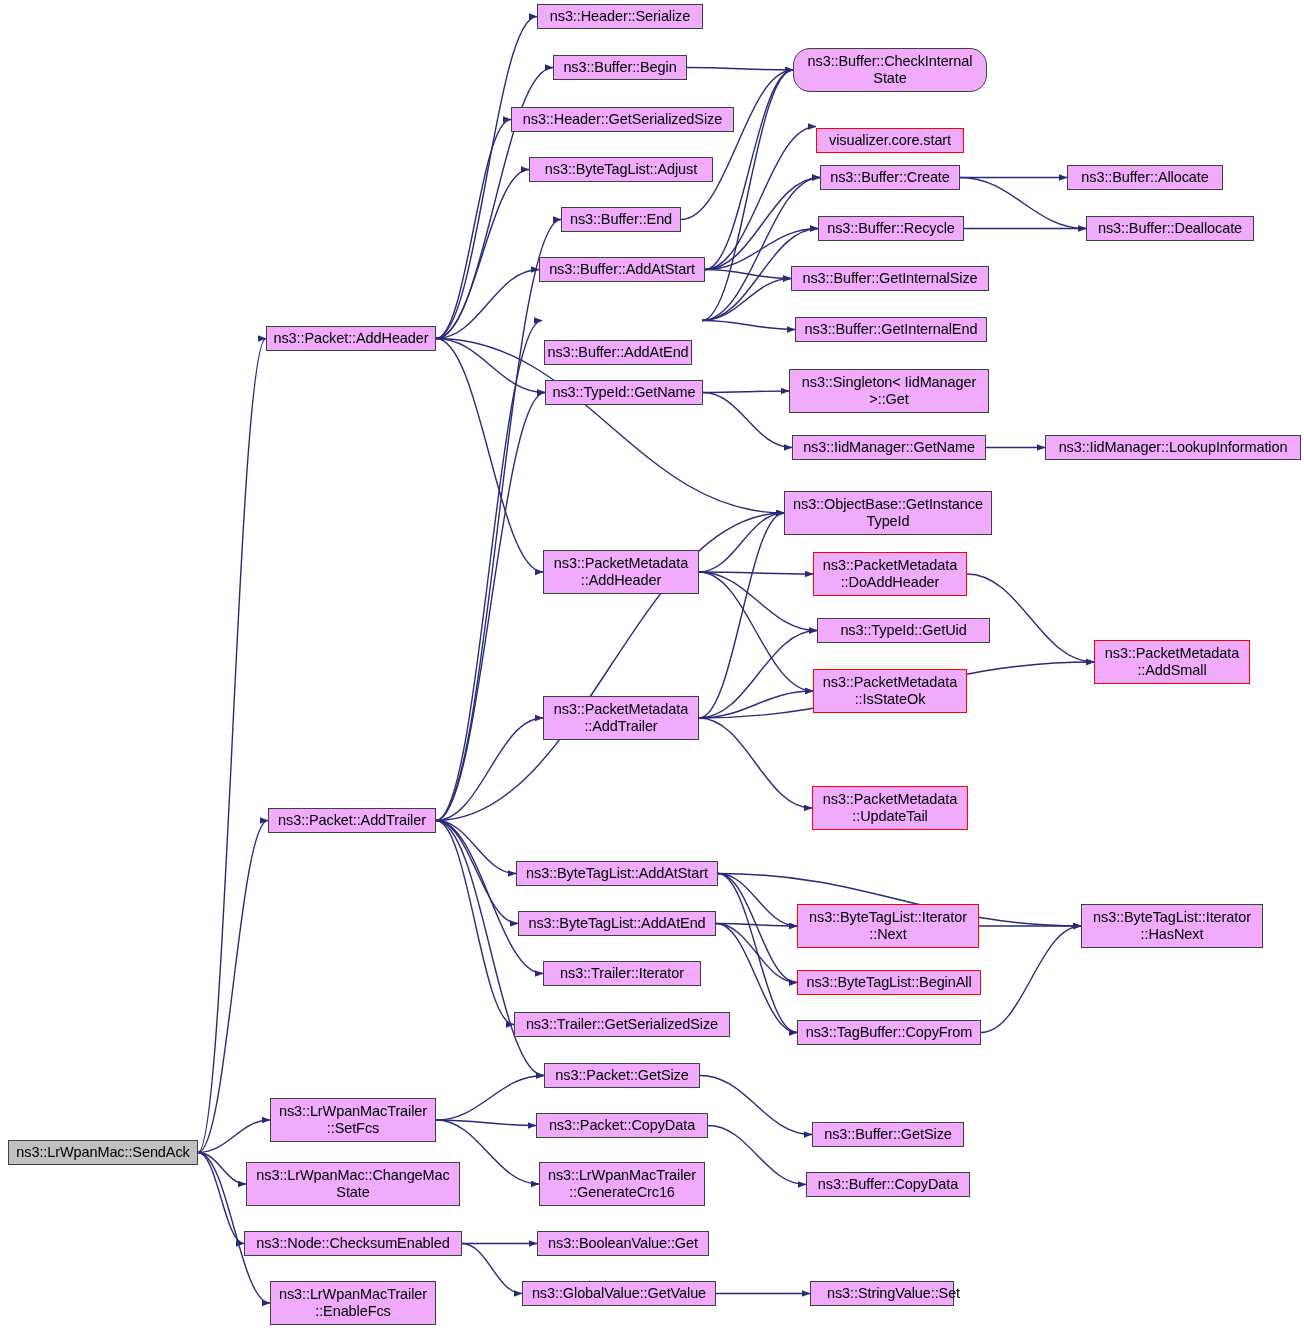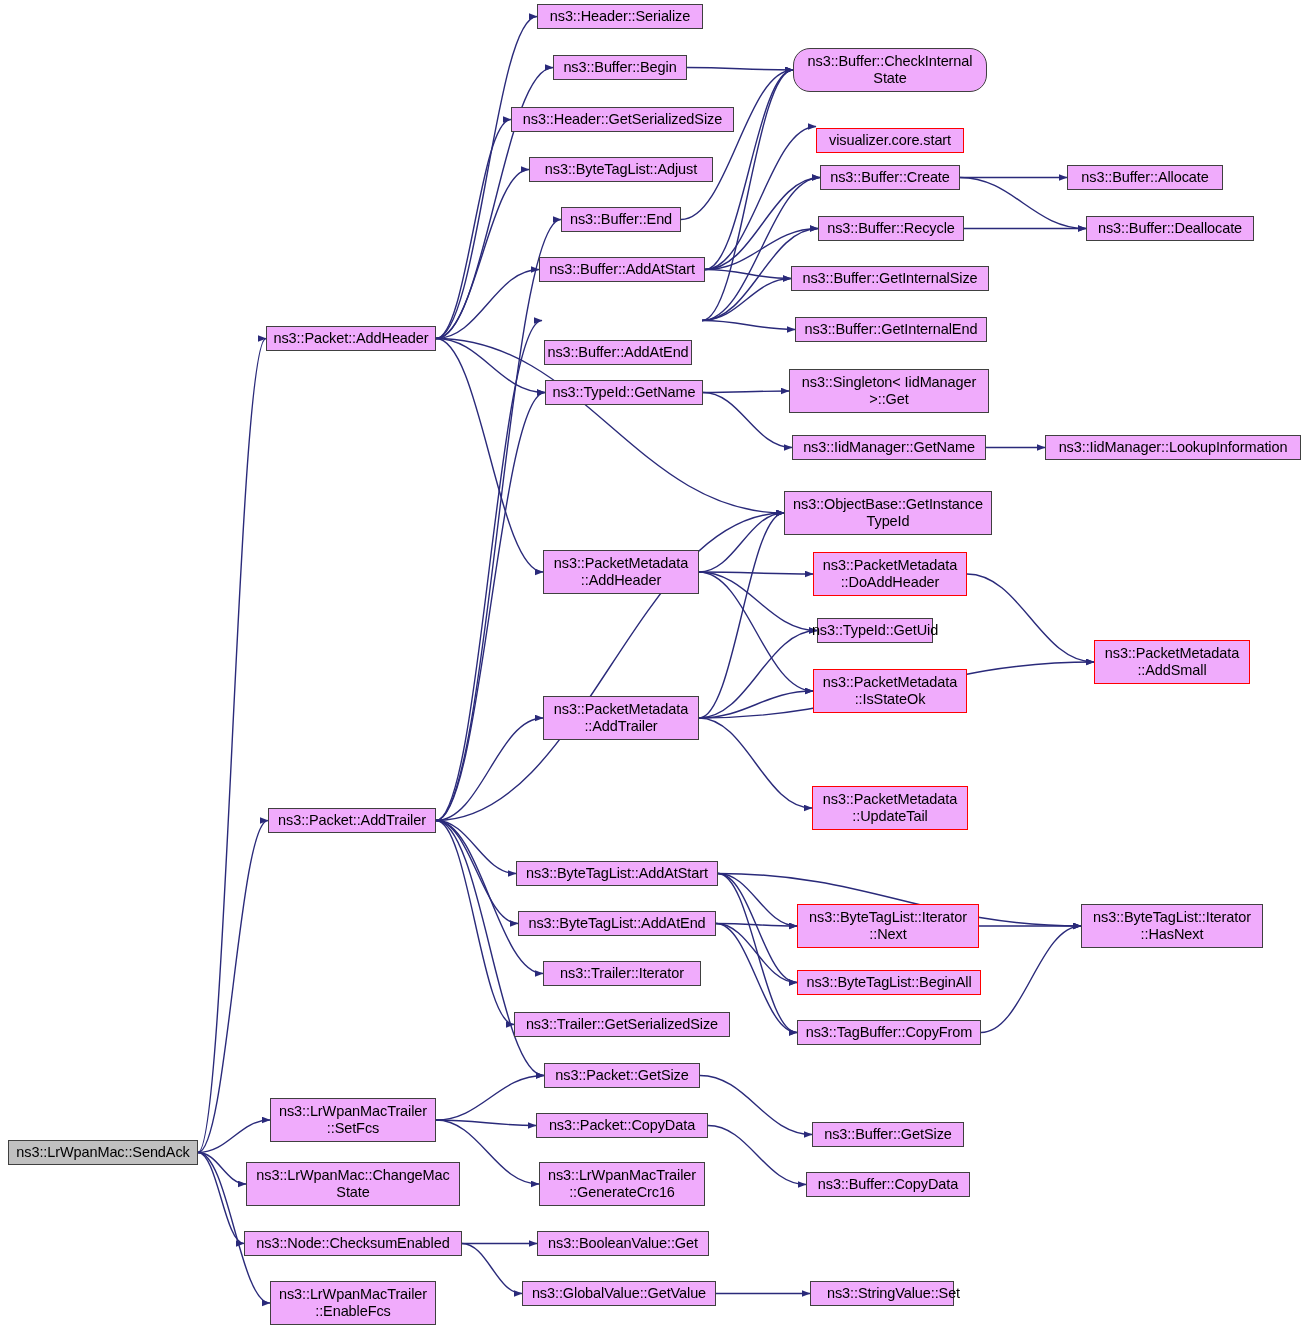--- a/index.html
+++ b/index.html
@@ -169,21 +169,21 @@
       <div class="node" style="left: 818px; top: 216px; width: 146px; height: 25px;">ns3::Buffer::Recycle</div>
       <div class="node" style="left: 791px; top: 266px; width: 198px; height: 25px;">ns3::Buffer::GetInternalSize</div>
       <div class="node" style="left: 795px; top: 317px; width: 192px; height: 25px;">ns3::Buffer::GetInternalEnd</div>
       <div class="node" style="left: 789px; top: 369px; width: 200px; height: 44px;">ns3::Singleton&lt; IidManager
 &gt;::Get</div>
       <div class="node" style="left: 792px; top: 435px; width: 194px; height: 25px;">ns3::IidManager::GetName</div>
       <div class="node" style="left: 784px; top: 491px; width: 208px; height: 44px;">ns3::ObjectBase::GetInstance
 TypeId</div>
       <div class="node red" style="left: 813px; top: 552px; width: 154px; height: 44px;">ns3::PacketMetadata
 ::DoAddHeader</div>
-      <div class="node" style="left: 817px; top: 618px; width: 116px; height: 25px;">ns3::TypeId::GetUid</div>
+      <div class="node" style="left: 817px; top: 618px; width: 173px; height: 25px;">ns3::TypeId::GetUid</div>
       <div class="node red" style="left: 813px; top: 669px; width: 154px; height: 44px;">ns3::PacketMetadata
 ::IsStateOk</div>
       <div class="node red" style="left: 812px; top: 786px; width: 156px; height: 44px;">ns3::PacketMetadata
 ::UpdateTail</div>
       <div class="node red" style="left: 797px; top: 904px; width: 182px; height: 44px;">ns3::ByteTagList::Iterator
 ::Next</div>
       <div class="node red" style="left: 797px; top: 970px; width: 184px; height: 25px;">ns3::ByteTagList::BeginAll</div>
       <div class="node" style="left: 797px; top: 1020px; width: 184px; height: 25px;">ns3::TagBuffer::CopyFrom</div>
       <div class="node" style="left: 812px; top: 1122px; width: 152px; height: 25px;">ns3::Buffer::GetSize</div>
       <div class="node" style="left: 806px; top: 1172px; width: 164px; height: 25px;">ns3::Buffer::CopyData</div>

